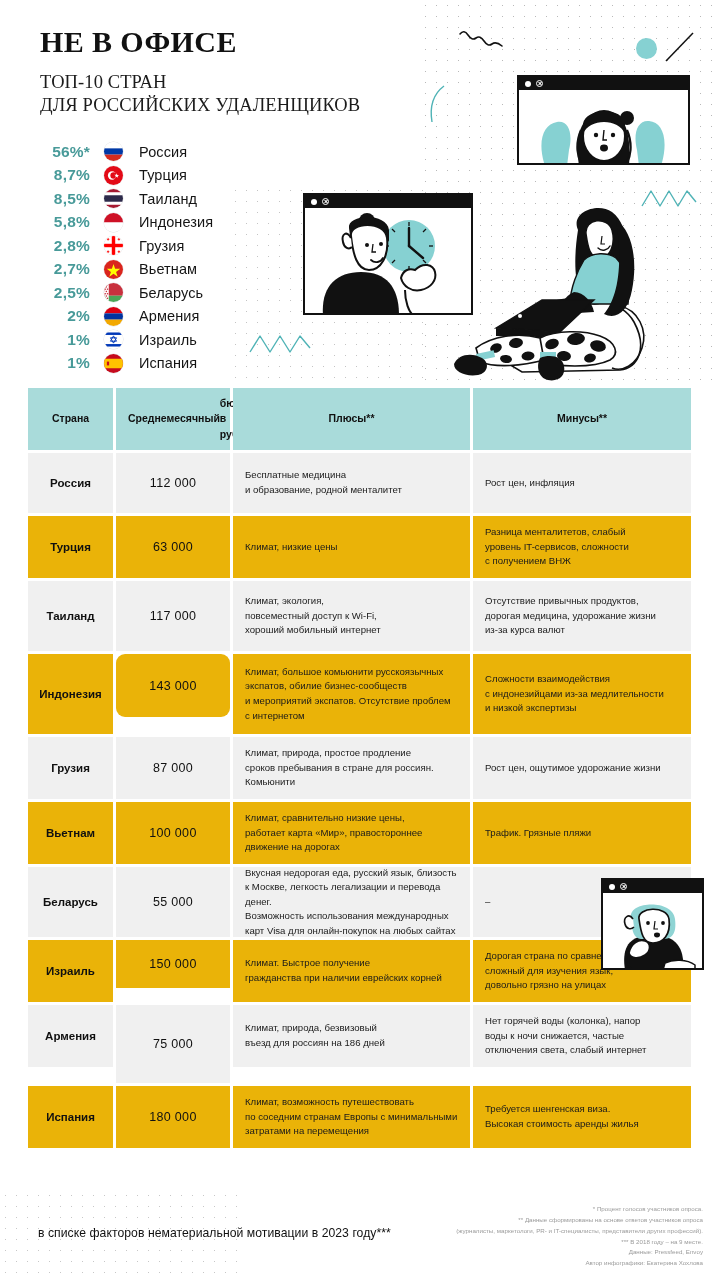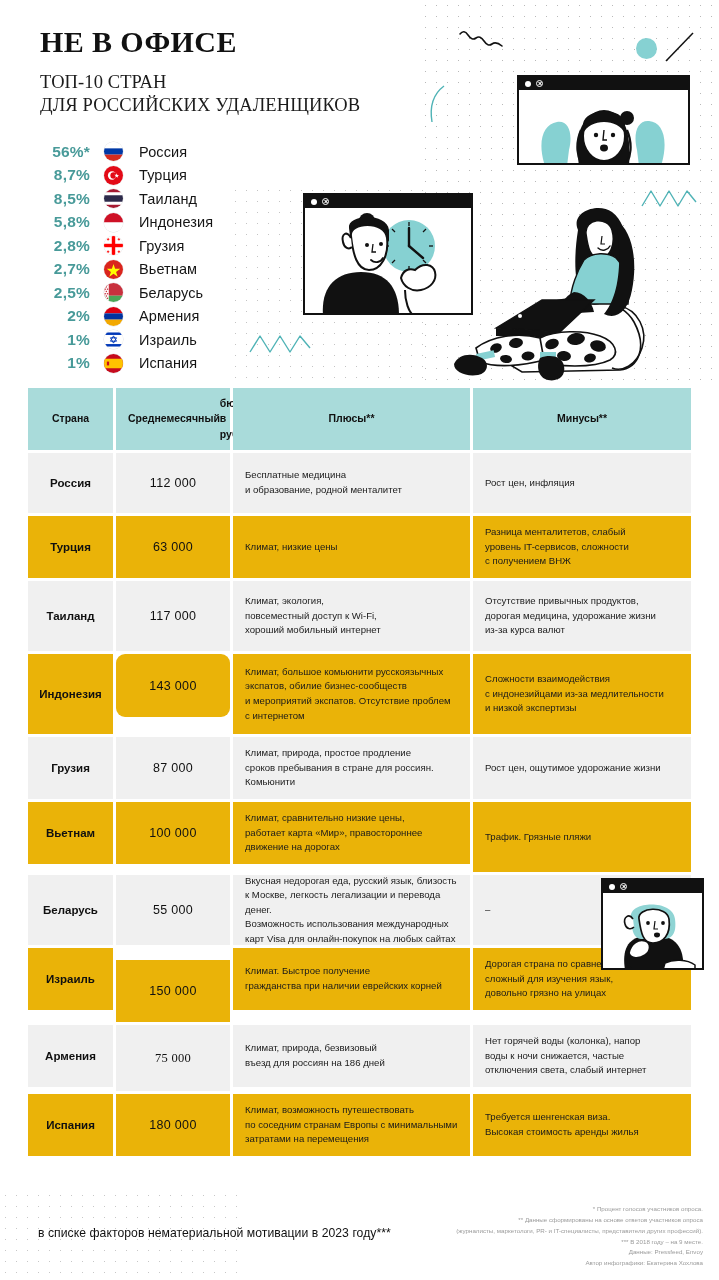--- a/index.html
+++ b/index.html
@@ -579,21 +579,21 @@
             <span class="cell-country">Вьетнам</span>
           </div>
           <div class="cell c-budget" style="height: 62px;">
             <span class="cell-budget">100 000</span>
           </div>
           <div class="cell c-plus" style="height: 62px;">
             <span class="cell-text" style="white-space: pre-line;">Климат, сравнительно низкие цены,
 работает карта «Мир», правостороннее
 движение на дорогах</span>
           </div>
-          <div class="cell c-minus" style="height: 70px;">
+          <div class="cell c-minus" style="height: 62px;">
             <span class="cell-text" style="white-space: pre-line;">Трафик. Грязные пляжи</span>
           </div>
         </div>
         <div class="trow odd">
           <div class="cell c-country" style="height: 70px;">
             <span class="cell-country">Беларусь</span>
           </div>
           <div class="cell c-budget" style="height: 70px;">
             <span class="cell-budget">55 000</span>
           </div>
@@ -604,38 +604,38 @@
 карт Visa для онлайн-покупок на любых сайтах</span>
           </div>
           <div class="cell c-minus" style="height: 70px;">
             <span class="cell-text" style="white-space: pre-line;">–</span>
           </div>
         </div>
         <div class="trow even">
           <div class="cell c-country" style="height: 62px;">
             <span class="cell-country">Израиль</span>
           </div>
-          <div class="cell c-budget" style="height: 62px; margin-top: 12px;">
+          <div class="cell c-budget" style="height: 48px;">
             <span class="cell-budget">150 000</span>
           </div>
           <div class="cell c-plus" style="height: 62px;">
             <span class="cell-text" style="white-space: pre-line;">Климат. Быстрое получение
 гражданства при наличии еврейских корней</span>
           </div>
           <div class="cell c-minus" style="height: 62px;">
             <span class="cell-text" style="white-space: pre-line;">Дорогая страна по сравнению с РФ,
 сложный для изучения язык,
 довольно грязно на улицах</span>
           </div>
         </div>
         <div class="trow odd">
           <div class="cell c-country" style="height: 62px;">
             <span class="cell-country">Армения</span>
           </div>
-          <div class="cell c-budget" style="height: 66px; font-family: Liberation Serif, serif;">
+          <div class="cell c-budget" style="height: 78px;">
             <span class="cell-budget">75 000</span>
           </div>
           <div class="cell c-plus" style="height: 62px;">
             <span class="cell-text" style="white-space: pre-line;">Климат,  природа, безвизовый
 въезд для россиян на 186 дней</span>
           </div>
           <div class="cell c-minus" style="height: 62px;">
             <span class="cell-text" style="white-space: pre-line;">Нет горячей воды (колонка), напор
 воды к ночи снижается, частые
 отключения света, слабый интернет</span>

